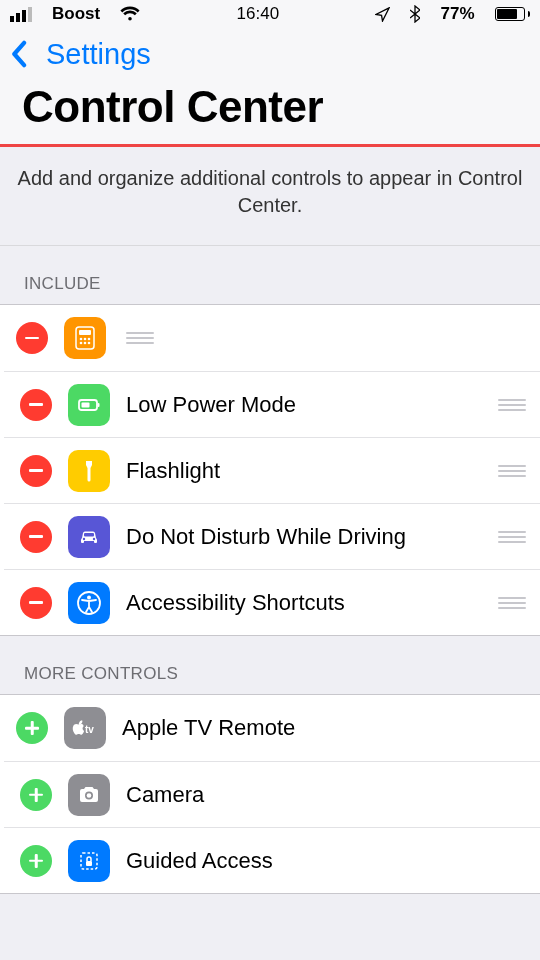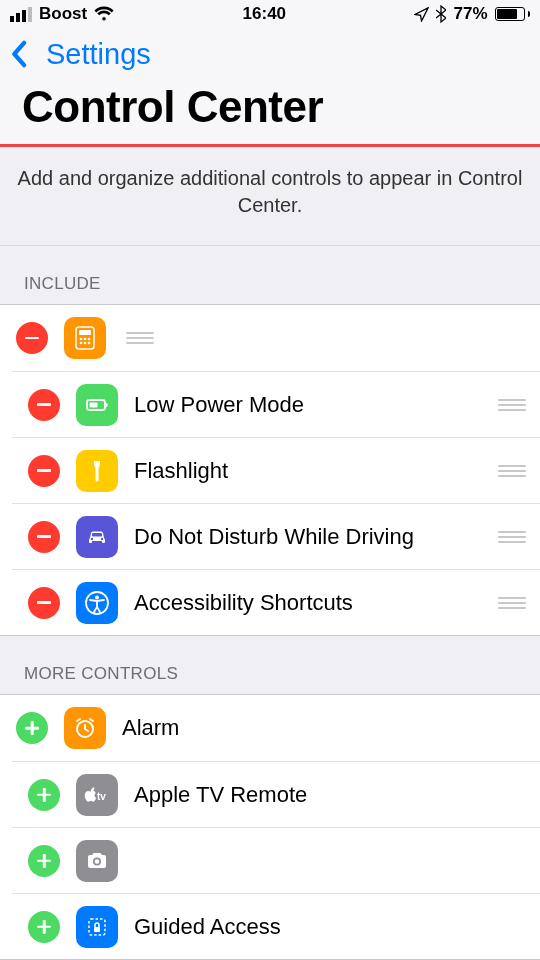--- a/index.html
+++ b/index.html
@@ -15,22 +15,22 @@
     .status-bar {
       height: 28px;
       display: flex;
       align-items: center;
       justify-content: space-between;
       padding: 0 10px;
       font-size: 17px;
       font-weight: 600;
       background: #f7f7f9;
     }
-    .status-left, .status-right { display: flex; align-items: center; gap: 7px; justify-content: center; }
-    .status-center { font-weight: 700; }
+    .status-left, .status-right { display: flex; align-items: center; gap: 20px; justify-content: center; }
+    .status-center { font-weight: 400; }
     .signal-bars { display:flex; align-items:flex-end; gap:2px; }
     .signal-bars span { width:4px; background:#000; display:block; }
     .signal-bars span:nth-child(1){height:6px;}
     .signal-bars span:nth-child(2){height:9px;}
     .signal-bars span:nth-child(3){height:12px;}
     .signal-bars span:nth-child(4){height:15px;background:#bbb;}
     .wifi-icon svg, .loc-icon svg, .bt-icon svg { display:block; }
     .battery { display:flex; align-items:center; gap:3px; }
     .battery-body { width:30px; height:14px; border:1.5px solid #000; border-radius:3px; position:relative; }
     .battery-fill { position:absolute; left:1px; top:1px; bottom:1px; background:#000; border-radius:1px; }
@@ -78,21 +78,21 @@
     }
 
     .list { background:#fff; border-top:1px solid #c8c7cc; border-bottom:1px solid #c8c7cc; }
     .row {
       display:flex;
       align-items:center;
       padding: 10px 14px 10px 16px;
       gap: 16px;
       min-height: 66px;
     }
-    .row + .row { border-top:1px solid #e2e2e5; margin-left:12px; }
+    .row + .row { border-top:1px solid #e2e2e5; margin-left:4px; }
 
     .action-btn {
       width:32px; height:32px; border-radius:50%;
       display:flex; align-items:center; justify-content:center;
       flex-shrink:0;
     }
     .action-btn.remove { background:#ff3b30; }
     .action-btn.add { background:#4cd964; }
     .action-btn .bar-h { width:14px; height:2.5px; background:#fff; border-radius:1px; }
     .action-btn .plus { position:relative; width:14px; height:14px; }
@@ -263,47 +263,37 @@
       </div>
     </div>
   </div>
 
 <div class="section-header">MORE CONTROLS</div>
 <div class="list" id="more-list">
     <div class="row">
       <div class="action-btn add">
         <div class="plus"></div>
       </div>
-      <div class="app-icon ic-orange">
-        <svg viewBox="0 0 26 26">
-          <use href="#alarm-icon"></use>
-        </svg>
-      </div>
-      <div class="row-label">Alarm</div>
+      <div class="app-icon ic-gray">
+        <svg viewBox="0 0 26 26">
+          <use href="#appletv-icon"></use>
+        </svg>
+      </div>
+      <div class="row-label">Apple TV Remote</div>
     </div>
     <div class="row">
       <div class="action-btn add">
         <div class="plus"></div>
       </div>
       <div class="app-icon ic-gray">
         <svg viewBox="0 0 26 26">
-          <use href="#appletv-icon"></use>
-        </svg>
-      </div>
-      <div class="row-label">Apple TV Remote</div>
-    </div>
-    <div class="row">
-      <div class="action-btn add">
-        <div class="plus"></div>
-      </div>
-      <div class="app-icon ic-gray">
-        <svg viewBox="0 0 26 26">
           <use href="#camera-icon"></use>
         </svg>
       </div>
+      <div class="row-label">Camera</div>
     </div>
     <div class="row">
       <div class="action-btn add">
         <div class="plus"></div>
       </div>
       <div class="app-icon ic-blue">
         <svg viewBox="0 0 26 26">
           <use href="#lock-icon"></use>
         </svg>
       </div>

